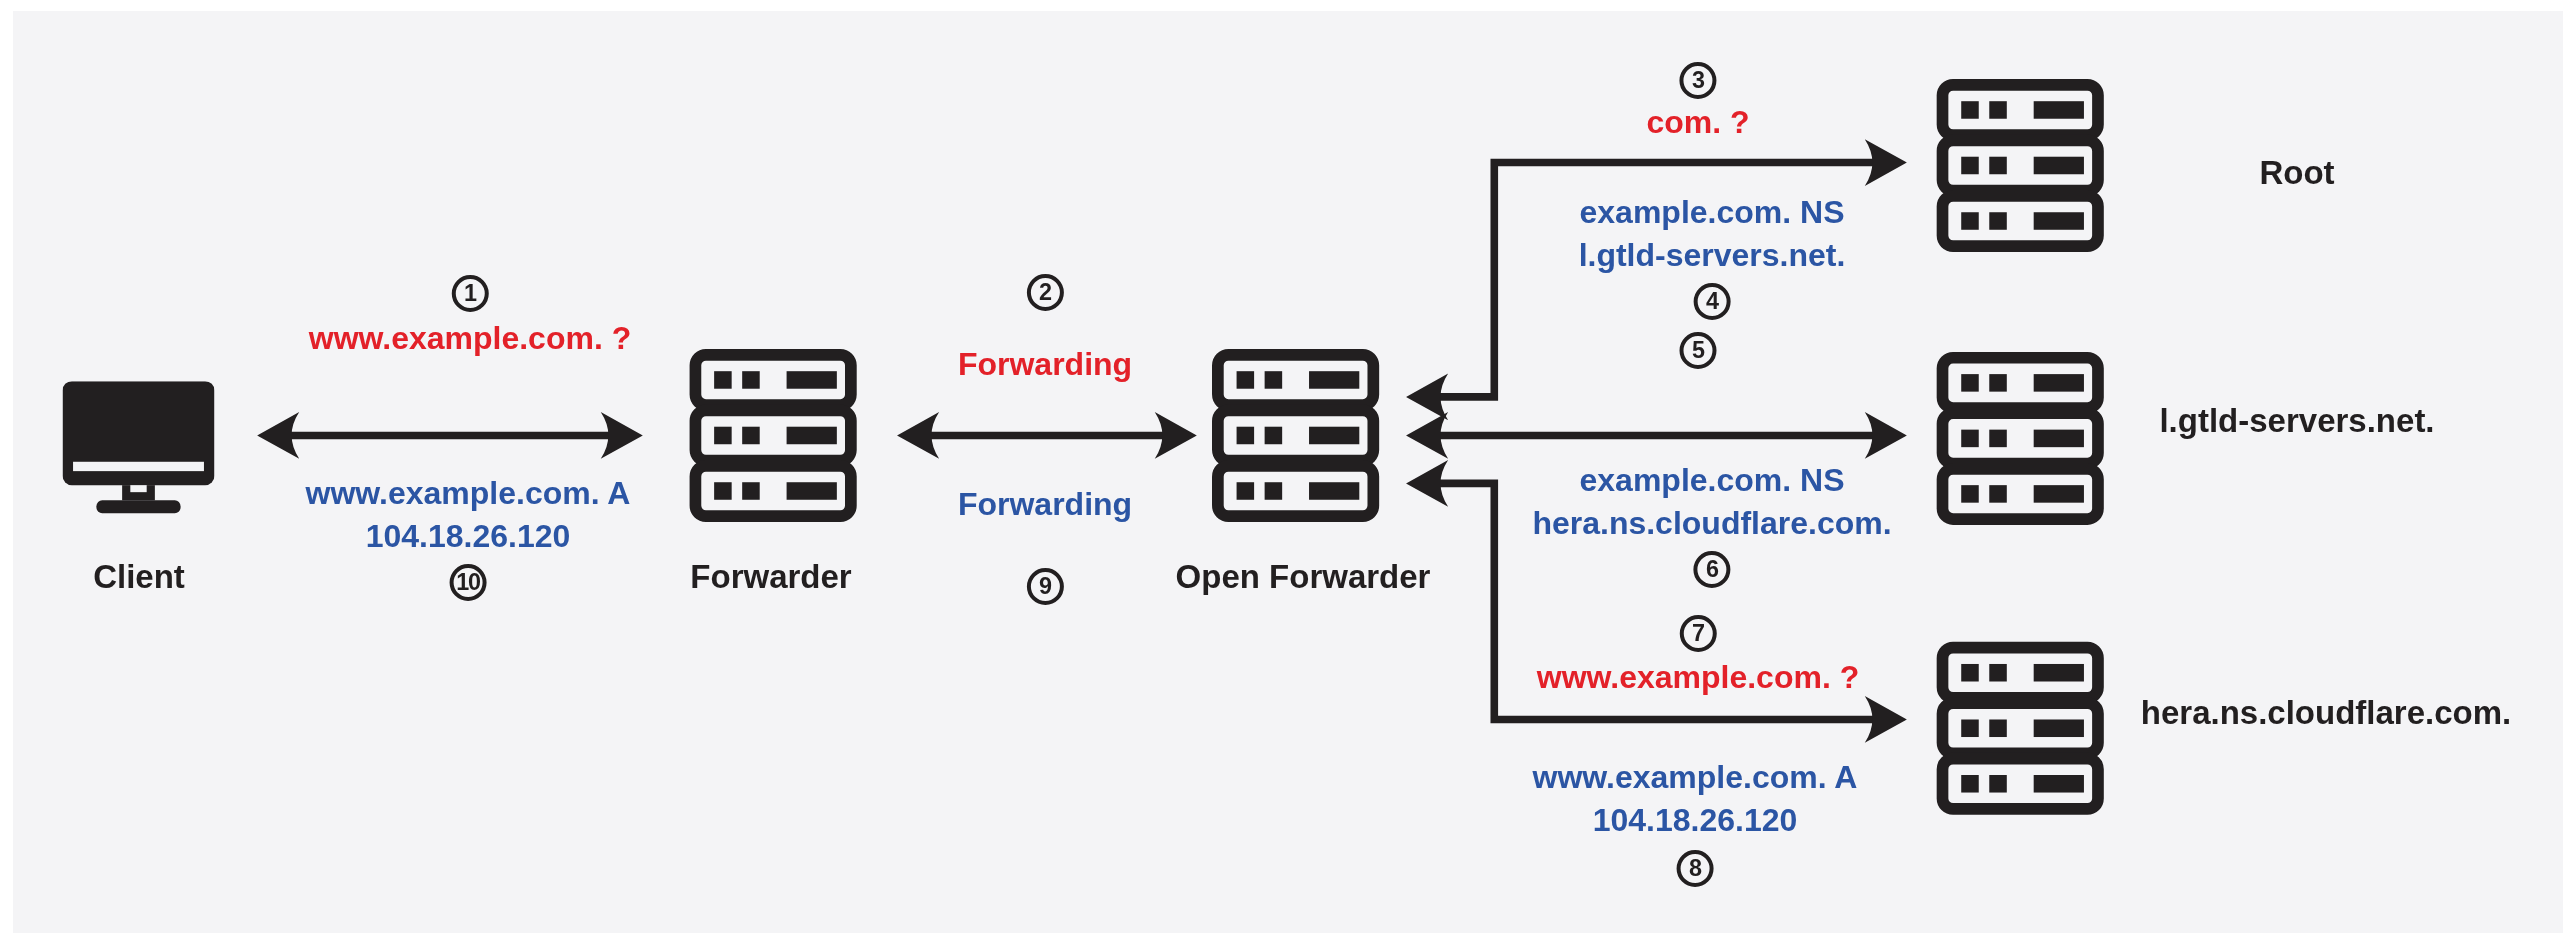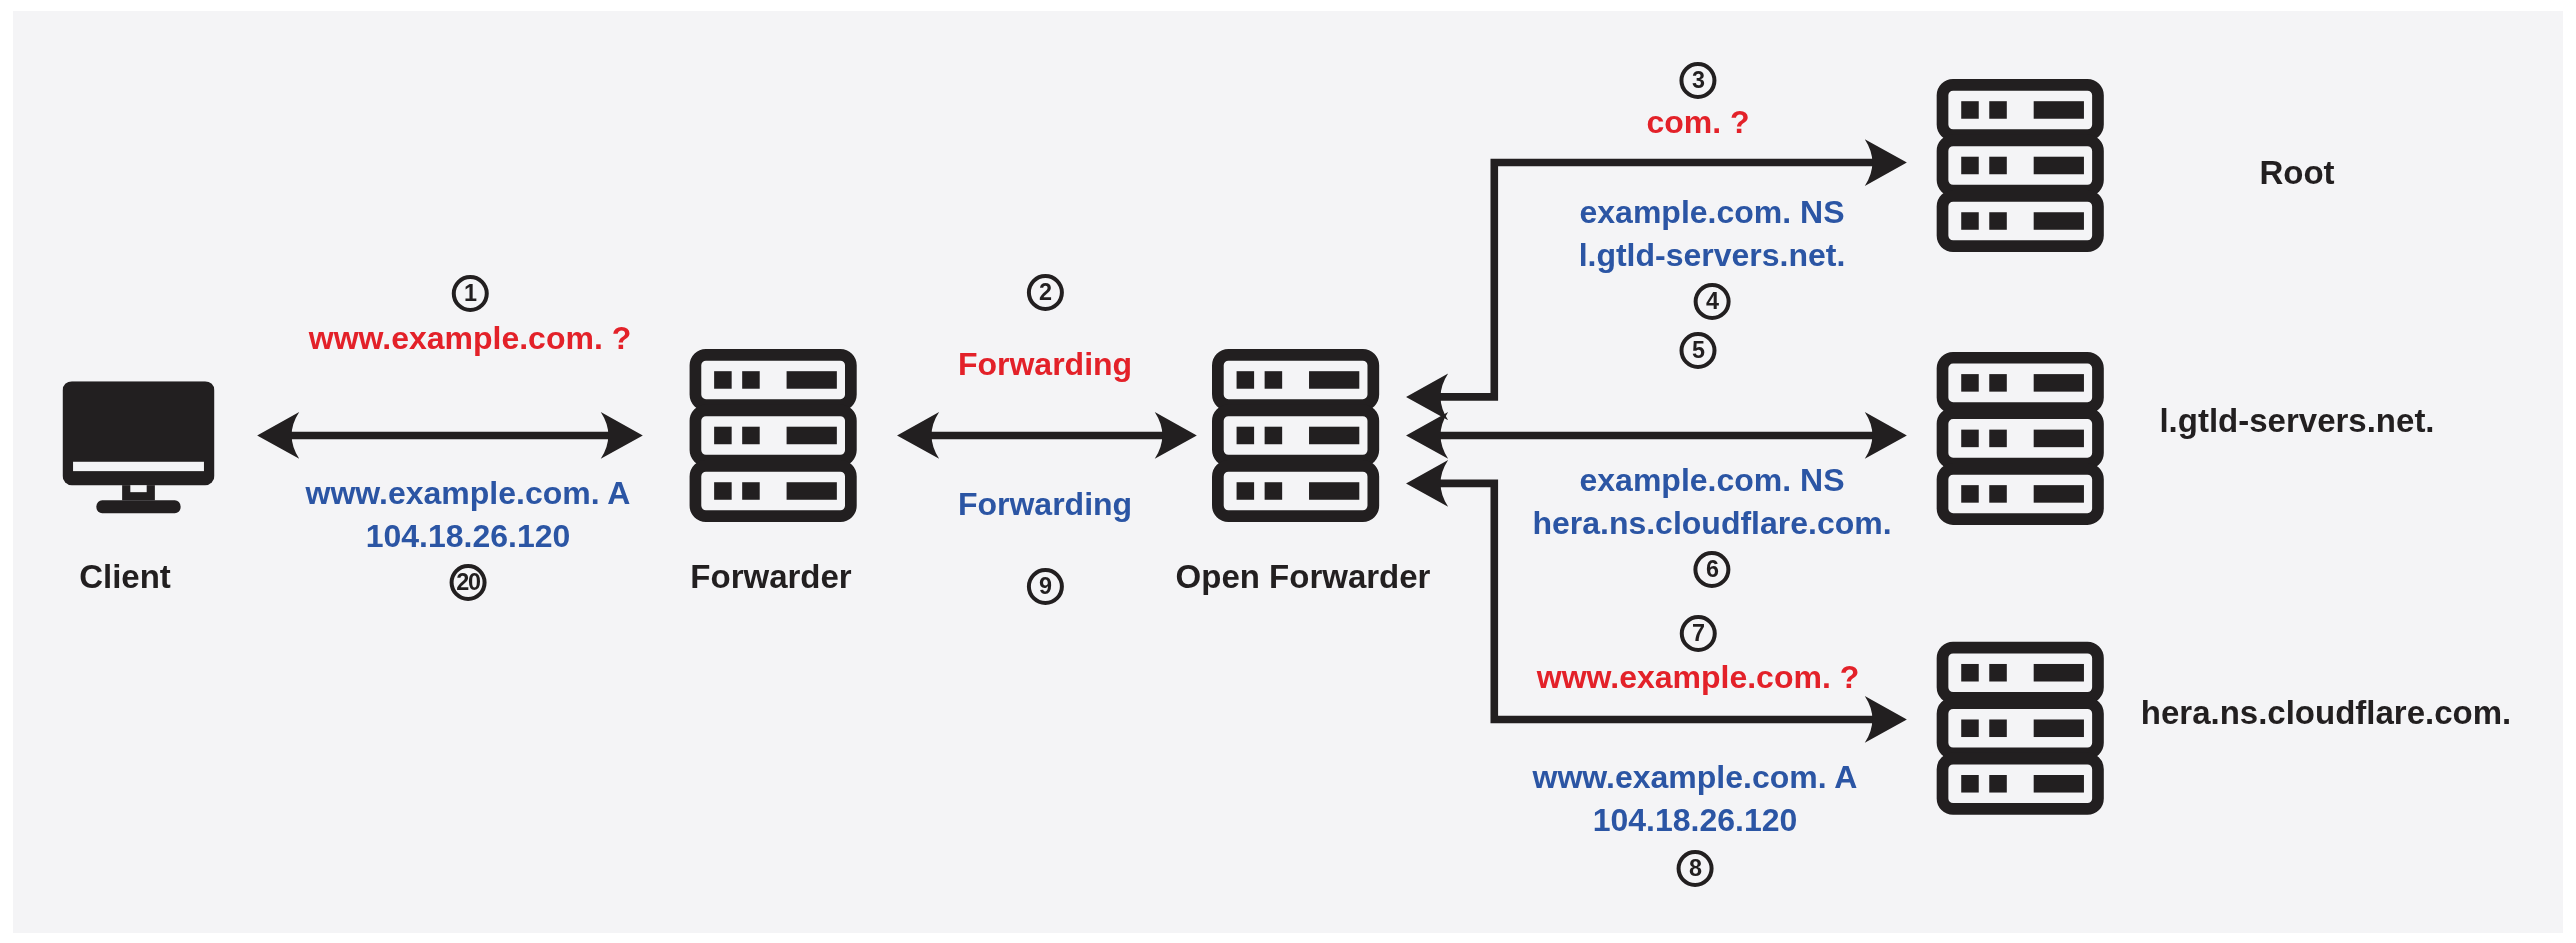--- a/index.html
+++ b/index.html
@@ -102,21 +102,21 @@
     </g>
 
     <use href="#monitor-icon" x="107" y="652" width="260" height="230"></use>
     <use href="#srv-icon" x="1178" y="595" width="290" height="300"></use>
     <use href="#srv-icon" x="2072" y="595" width="290" height="300"></use>
     <use href="#srv-icon" x="3312" y="133" width="290" height="300"></use>
     <use href="#srv-icon" x="3312" y="600" width="290" height="300"></use>
     <use href="#srv-icon" x="3312" y="1096" width="290" height="300"></use>
   </svg>
 
-  <div class="node-label" style="left:125px;top:555px;">Client</div>
+  <div class="node-label" style="left:139px;top:555px;">Client</div>
   <div class="node-label" style="left:771px;top:555px;">Forwarder</div>
   <div class="node-label" style="left:1303px;top:555px;">Open Forwarder</div>
 
   <div class="node-label" style="left:2297px;top:137px;margin-top:14px;">
     <div>Root</div>
   </div>
   <div class="node-label" style="left:2297px;top:399px;">
     <div>l.gtld-servers.net.</div>
   </div>
   <div class="node-label" style="left:2326px;top:691px;">
@@ -124,21 +124,21 @@
   </div>
 
   <div class="msg" style="left:470px;top:269px;">
     <span class="num mb8">1</span>
     <div class="red">www.example.com. ?</div>
   </div>
 
   <div class="msg" style="left:468px;top:472px;">
     <div class="blue">www.example.com. A</div>
     <div class="blue">104.18.26.120</div>
-    <span class="num mt8">20</span>
+    <span class="num mt8">10</span>
   </div>
 
   <div class="msg" style="left:1045px;top:268px;">
     <span class="num mb55">2</span>
     <div class="red">Forwarding</div>
   </div>
 
   <div class="msg" style="left:1045px;top:483px;">
     <div class="blue">Forwarding</div>
     <span class="num mt72">9</span>

